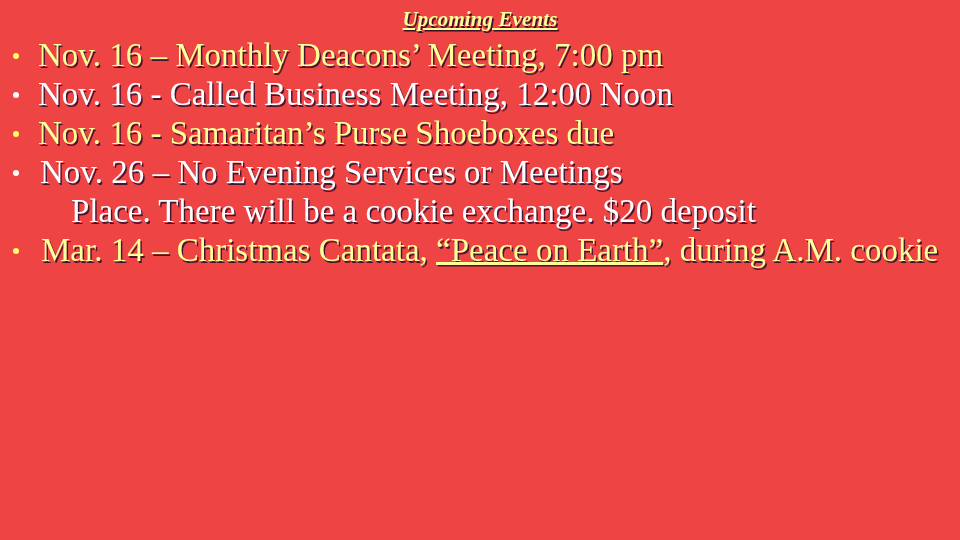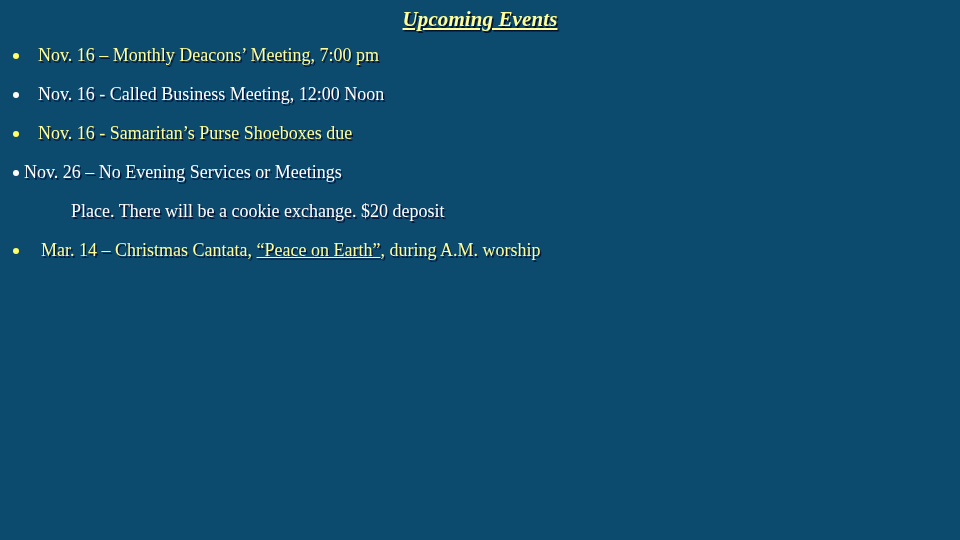--- a/index.html
+++ b/index.html
@@ -9,21 +9,21 @@
   body {
     width: 960px;
     height: 540px;
     overflow: hidden;
     font-family: "Liberation Serif", "DejaVu Serif", serif;
   }
   #slide {
     position: relative;
     width: 960px;
     height: 540px;
-    background: #0c4a6e;
+    background: #ef4444;
     overflow: hidden;
   }
 
   
   #slide-title {
     position: absolute;
     top: 6px;
     left: 0;
     width: 960px;
     text-align: center;
@@ -47,21 +47,21 @@
     width: 960px;
     margin: 0;
     padding: 0;
     list-style: none;
   }
   .event-line {
     position: relative;
     height: 39px;
     line-height: 39px;
     white-space: nowrap;
-    font-size: 18px;
+    font-size: 33px;
   }
   .bullet {
     position: absolute;
     left: 13px;
     top: 50%;
     width: 6px;
     height: 6px;
     margin-top: -3px;
     border-radius: 50%;
     display: block;
@@ -74,21 +74,21 @@
 
   
   .c-yellow .line-text { color: #FFFF99; }
   .c-yellow .bullet { background: #FFFF66; }
   .c-white .line-text  { color: #FFFFFF; }
   .c-white .bullet  { background: #FFFFFF; }
 
   
   .ind-38 .line-text { padding-left: 38px; }
   .ind-41 .line-text { padding-left: 41px; }
-  .ind-44 .line-text { padding-left: 24px; }
+  .ind-44 .line-text { padding-left: 40px; }
   .ind-165 .line-text { padding-left: 71px; }
 </style>
 </head>
 <body>
 
 <div id="slide">
 
   <div id="slide-title">Upcoming Events</div>
 
   <ul id="event-list">
@@ -106,17 +106,17 @@
       </li>
       <li class="event-line c-white ind-44">
         <span class="bullet"></span>
         <span class="line-text"><span>Nov. 26 – No Evening Services or Meetings</span></span>
       </li>
       <li class="event-line c-white ind-165 no-bullet">
         <span class="line-text"><span>Place. There will be a cookie exchange. $20 deposit</span></span>
       </li>
       <li class="event-line c-yellow ind-41">
         <span class="bullet"></span>
-        <span class="line-text"><span>Mar. 14 – Christmas Cantata, </span><span class="u">“Peace on Earth”</span><span>, during A.M. worship</span></span>
+        <span class="line-text"><span>Mar. 14 – Christmas Cantata, </span><span class="u">“Peace on Earth”</span><span>, during A.M. cookie</span></span>
       </li>
     </ul>
 
 </div>
 
 </body></html>

